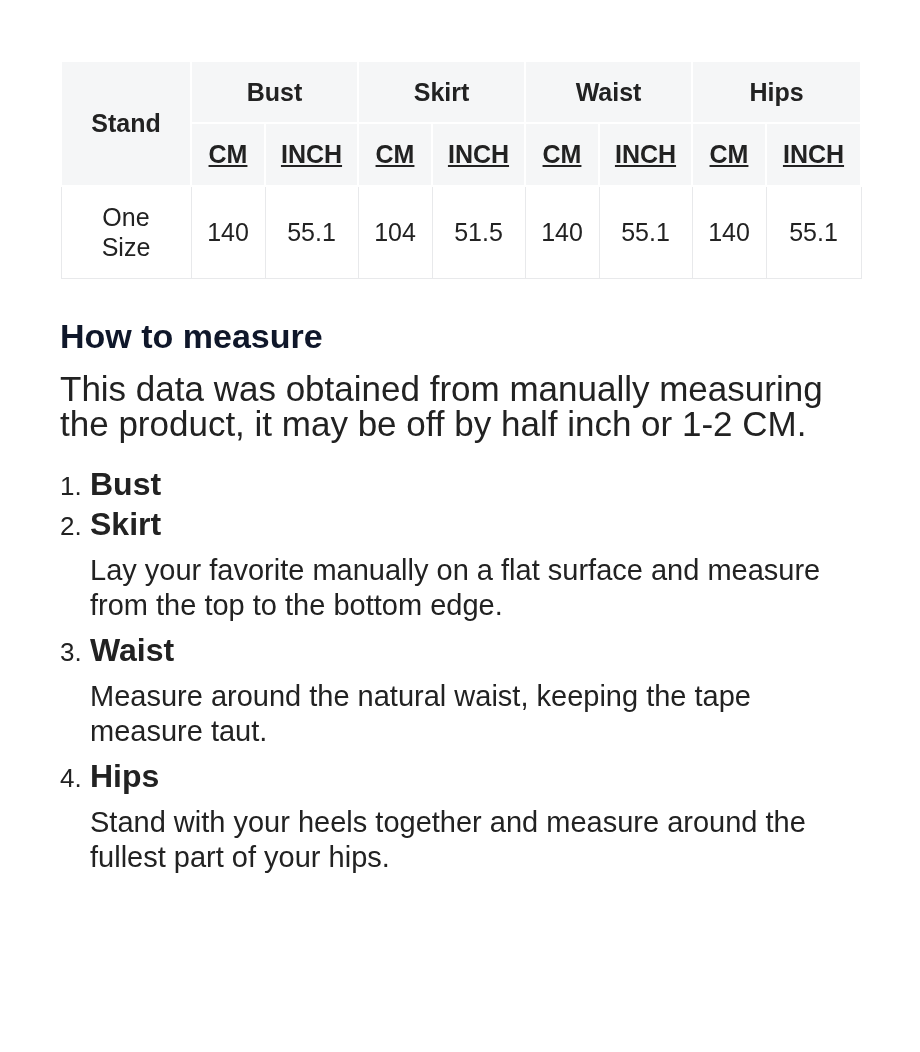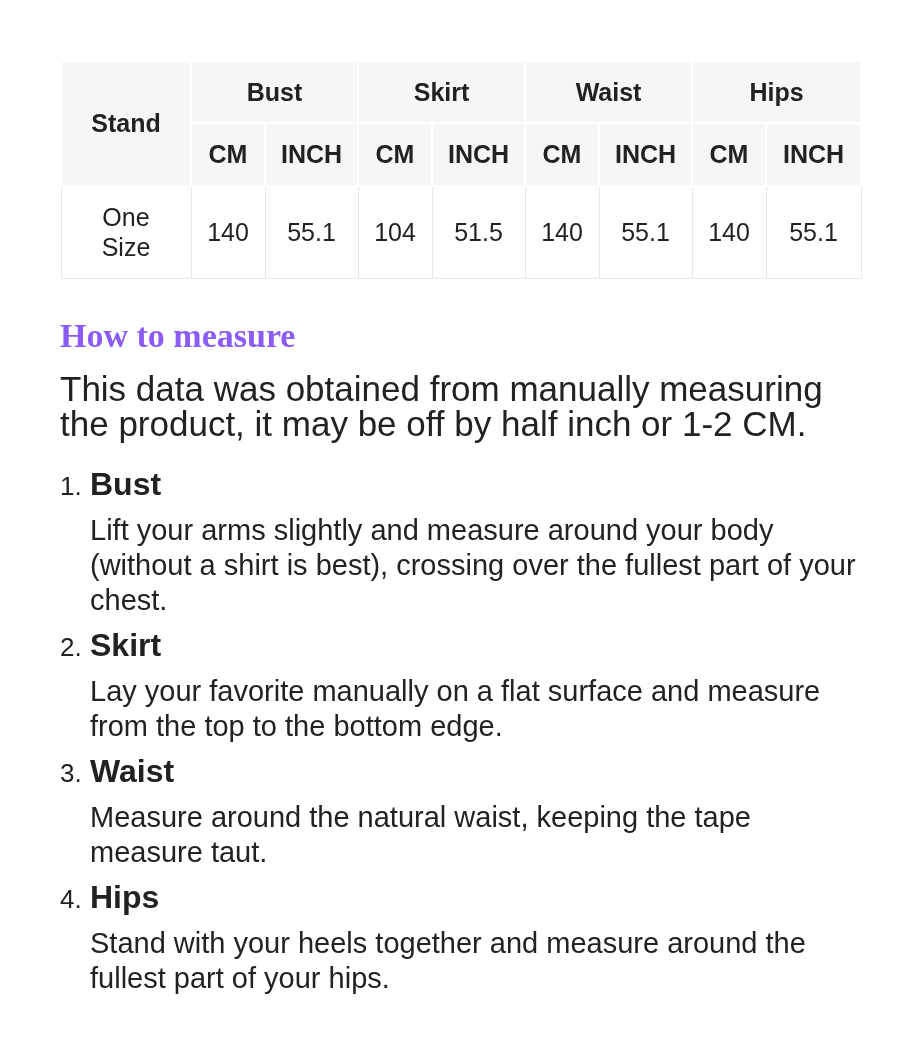--- a/index.html
+++ b/index.html
@@ -32,40 +32,39 @@
     overflow: hidden;
   }
   .size-table th {
     background: #f5f6f7;
     border: 2px solid #ffffff;
     font-weight: bold;
     font-size: 25px;
     padding: 0 4px;
   }
   .size-table tr.group-row th { height: 62px; }
-  .size-table tr.unit-row th { height: 63px; }
+  .size-table tr.unit-row th { height: 63px; text-decoration: underline; }
   .size-table th.size-head { height: auto; }
   .size-table td {
     border: 1px solid #e8e9eb;
     font-size: 25px;
     line-height: 30px;
     height: 92px;
     padding: 0 6px;
     background: #ffffff;
   }
   .size-table td.size-cell { padding: 0 14px; }
 
   
   .howto-heading {
     font-size: 34px;
     line-height: 40px;
     font-weight: bold;
     margin: 37px 0 15px 0;
-    color: #8b5cf6;
-    font-family: Liberation Serif, serif;
+    color: #0f172a;
   }
   .howto-intro {
     font-size: 35px;
     line-height: 35px;
     margin: 0 0 24px 0;
   }
   ol.measure-list {
     list-style: none;
     margin: 0;
     padding: 0;
@@ -148,21 +147,20 @@
   <h2 class="howto-heading">How to measure</h2>
 
   <p class="howto-intro">This data was obtained from manually measuring the product, it may be off by half inch or 1-2 CM.</p>
 
   <ol class="measure-list">
     <li>
       <div class="item-head">
         <span class="item-num">1.</span>
         <h3 class="item-label">Bust</h3>
       </div>
-      <p class="item-desc">Lift your arms slightly and measure around your body (without a shirt is best), crossing over the fullest part of your chest.</p>
     </li>
     <li>
       <div class="item-head">
         <span class="item-num">2.</span>
         <h3 class="item-label">Skirt</h3>
       </div>
       <p class="item-desc">Lay your favorite manually on a flat surface and measure from the top to the bottom edge.</p>
     </li>
     <li>
       <div class="item-head">

